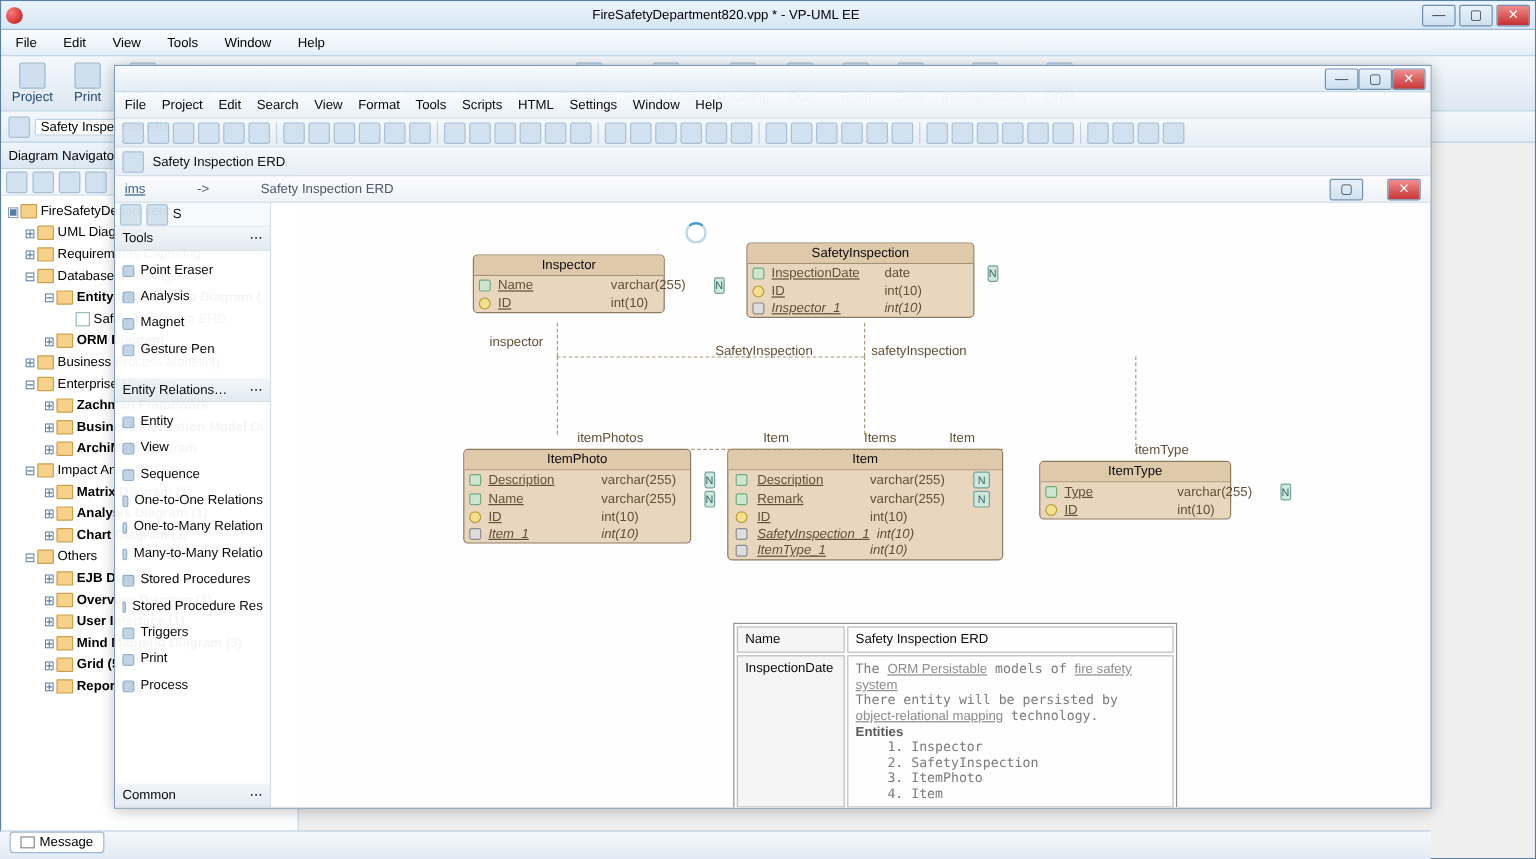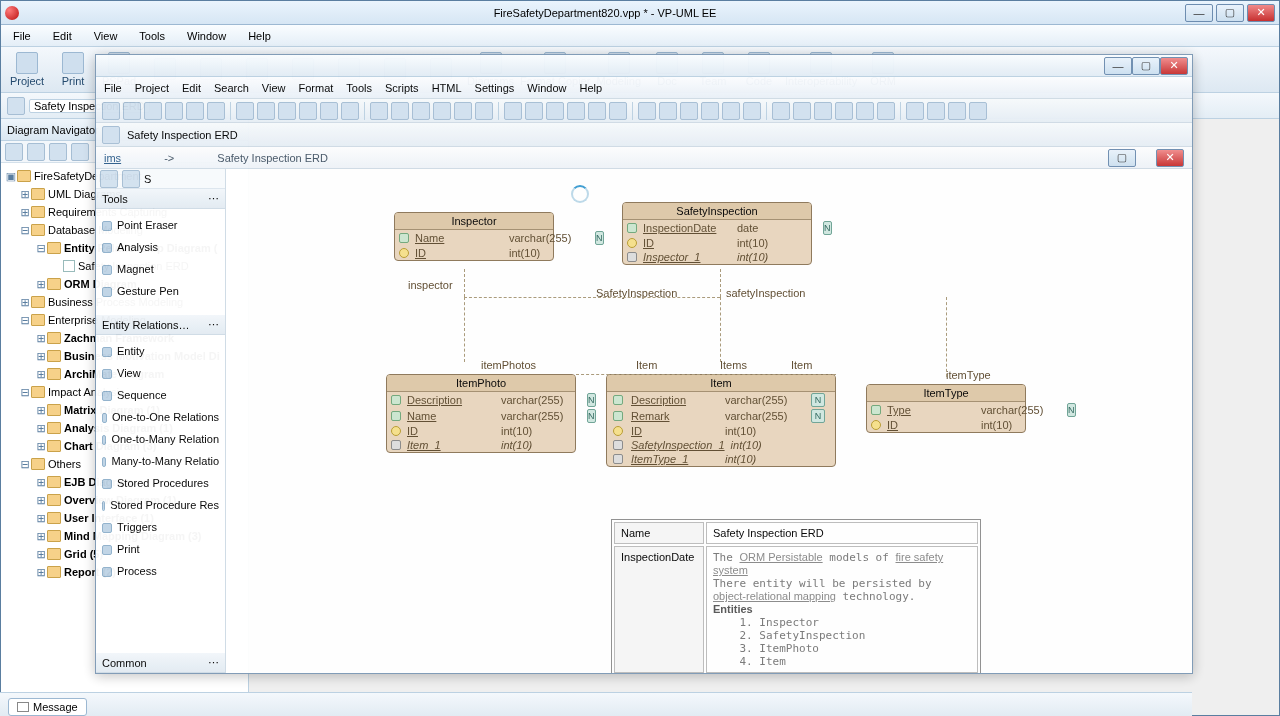--- a/index.html
+++ b/index.html
@@ -77,21 +77,21 @@
   .doc-table td:first-child{width:90px;background:#f6f6f6;}
   .code{font-family:Consolas,monospace;color:#777;font-size:11px;}
   .code .em{text-decoration:underline;color:#888;}
   .code b{color:#555;}
 
   
   .line-h{position:absolute;height:0;border-top:1px dashed #a89878;}
   .line-v{position:absolute;width:0;border-left:1px dashed #a89878;}
 
   
-  .status-bar{position:absolute;left:0;bottom:0;width:1192px;height:24px;background:linear-gradient(#f4f8fc,#e2ebf3);border-top:1px solid #bcd1e2;display:flex;align-items:flex-end;padding:0 8px;}
+  .status-bar{position:absolute;left:0;bottom:0;width:1192px;height:24px;background:linear-gradient(#f4f8fc,#e2ebf3);border-top:1px solid #bcd1e2;display:flex;align-items:flex-start;padding:0 8px;}
   .msg-btn{border:1px solid #9cb8d2;background:#fff;border-radius:3px;padding:2px 8px;display:flex;align-items:center;gap:4px;}
   .msg-ico{width:12px;height:10px;background:#fff;border:1px solid #888;}
 
   .spinner{width:18px;height:18px;border:2px solid #bcd9e9;border-top-color:#3a9bd1;border-radius:50%;}
 
   .tool-row-top{height:20px;background:#f7fafc;border-bottom:1px solid #dce6ee;display:flex;align-items:center;gap:4px;padding:0 4px;}
 </style>
 </head>
 <body>
 

